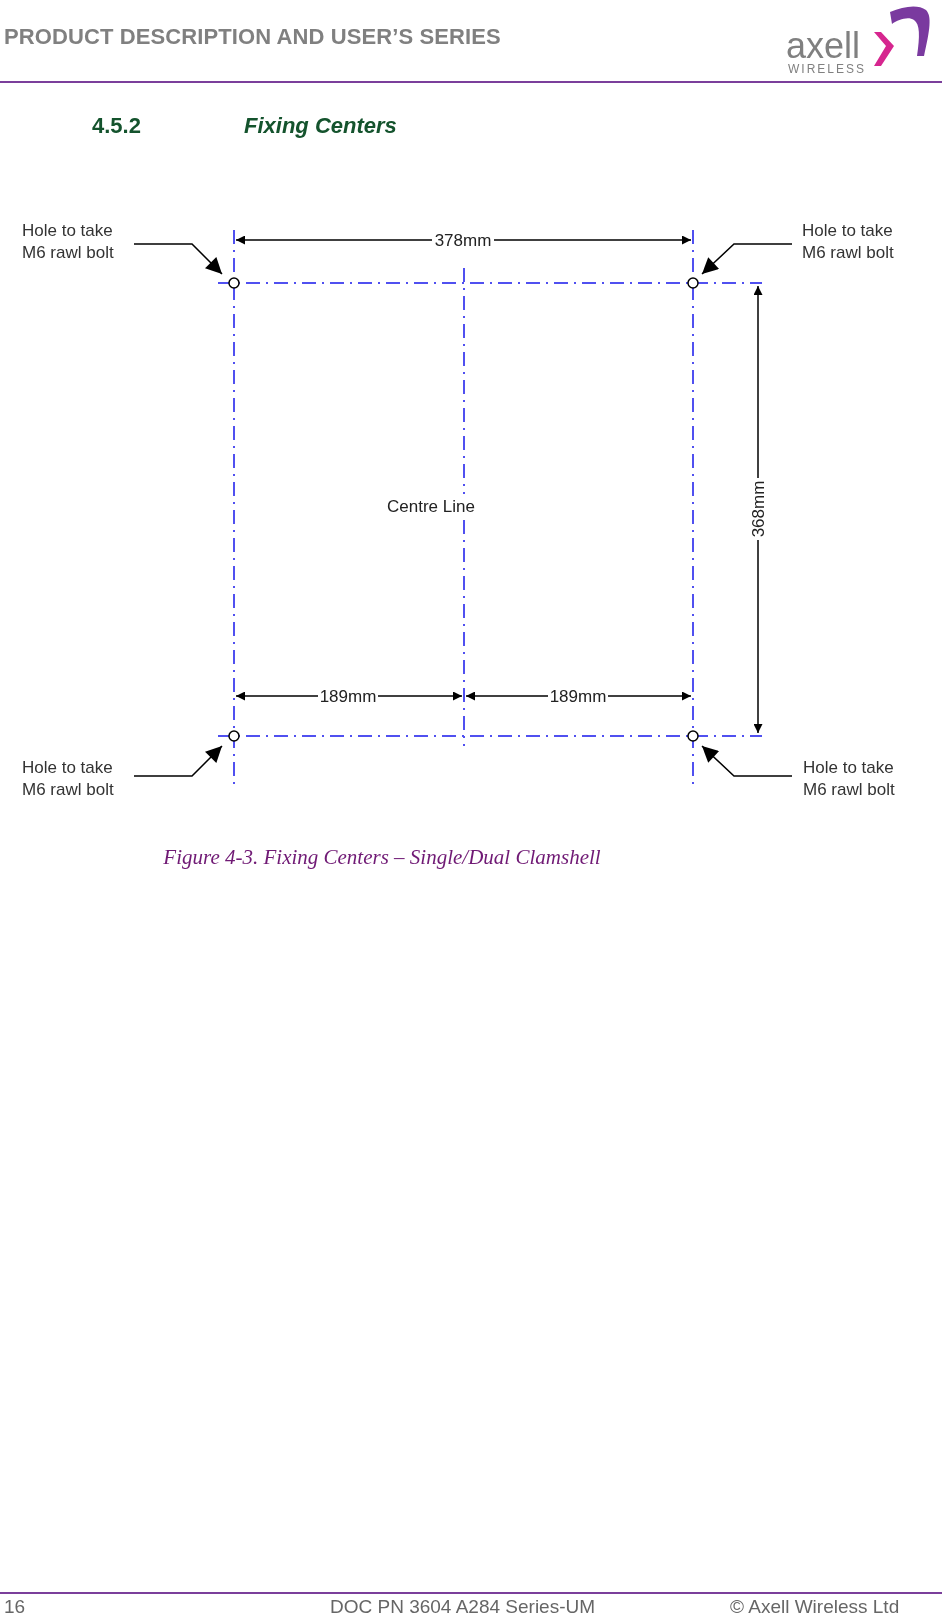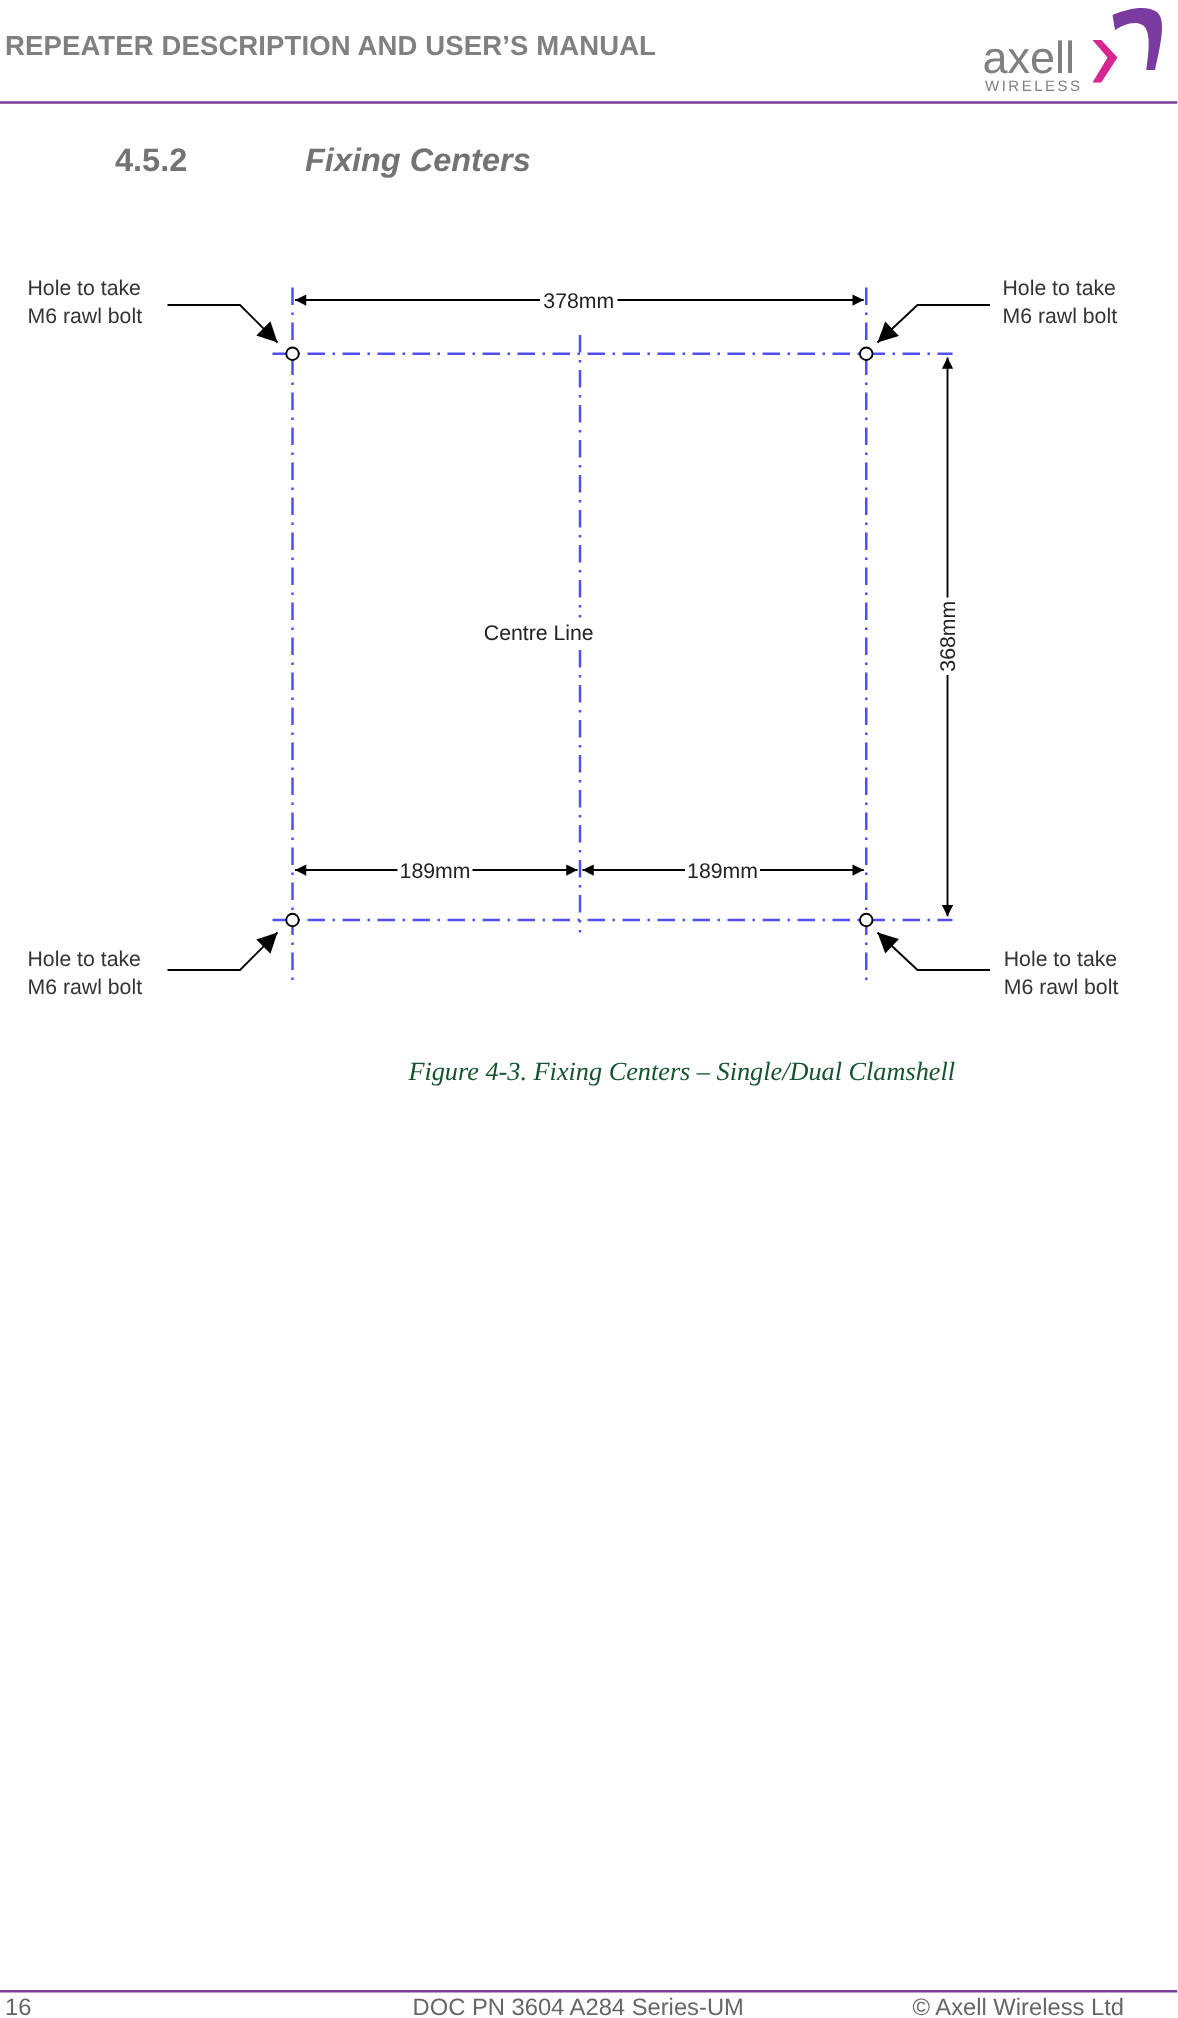--- a/index.html
+++ b/index.html
@@ -1,36 +1,36 @@
 <!DOCTYPE html>
 <html><head>
 <meta charset="utf-8">
 <style>
   html, body { margin: 0; padding: 0; background: #ffffff; }
   body { width: 942px; height: 1614px; position: relative; overflow: hidden; font-family: "Liberation Sans", sans-serif; }
   .hdr-title { position: absolute; left: 4px; top: 22px; font-family: "Liberation Sans", sans-serif; font-weight: bold; font-size: 22px; line-height: 30px; color: #808080; letter-spacing: 0.1px; }
   .hdr-rule { position: absolute; left: 0; top: 81px; width: 942px; height: 2px; background: #7b3f9b; }
   .logo { position: absolute; left: 786px; top: 0; width: 156px; height: 80px; }
-  .section { position: absolute; top: 113px; font-family: "Liberation Sans", sans-serif; font-weight: bold; font-size: 26px; color: #737373; }
+  .section { position: absolute; top: 113px; font-family: "Liberation Sans", sans-serif; font-weight: bold; font-size: 22px; color: #14532d; }
   .sec-num { left: 92px; }
   .sec-title { left: 244px; font-style: italic; }
   .figure { position: absolute; left: 0; top: 180px; width: 942px; height: 630px; }
-  .caption { position: absolute; left: 0; width: 764px; top: 845px; text-align: right; font-family: "Liberation Serif", serif; font-style: italic; font-size: 21px; color: #14532d; }
+  .caption { position: absolute; left: 0; width: 764px; top: 845px; text-align: center; font-family: "Liberation Serif", serif; font-style: italic; font-size: 21px; color: #701a75; }
   .ftr-rule { position: absolute; left: 0; top: 1592px; width: 942px; height: 2px; background: #7b3f9b; }
   .ftr { position: absolute; top: 1596px; font-family: "Liberation Sans", sans-serif; font-size: 19px; color: #666666; }
   .ftr-page { left: 4px; }
   .ftr-doc { left: 330px; }
   .ftr-copy { left: 730px; }
   svg text { font-family: "Liberation Sans", sans-serif; }
 </style>
 </head>
 <body>
 
 <div class="hdr-title">
-  <div>REPEATER DESCRIPTION AND USER’S MANUAL</div>
+  <div>PRODUCT DESCRIPTION AND USER’S SERIES</div>
 </div>
 
 <svg class="logo" viewBox="0 0 156 80" xmlns="http://www.w3.org/2000/svg">
   <g>
     <path d="M88 32 L100 46 L88 66 L95 66 L108 46 L95 32 Z" fill="#d6268f"></path>
     <path d="M104 12 C118 6 132 4 140 10 C146 16 144 30 138 56 L131 56 C134 36 134 24 128 20 C122 16 112 20 106 24 Z" fill="#7a3a9f"></path>
   </g>
   <text x="0" y="58" font-size="36" fill="#808080" font-family="Liberation Sans, sans-serif">axell</text>
   <text x="2" y="73" font-size="12" letter-spacing="2" fill="#808080" font-family="Liberation Sans, sans-serif">WIRELESS</text>
 </svg>

